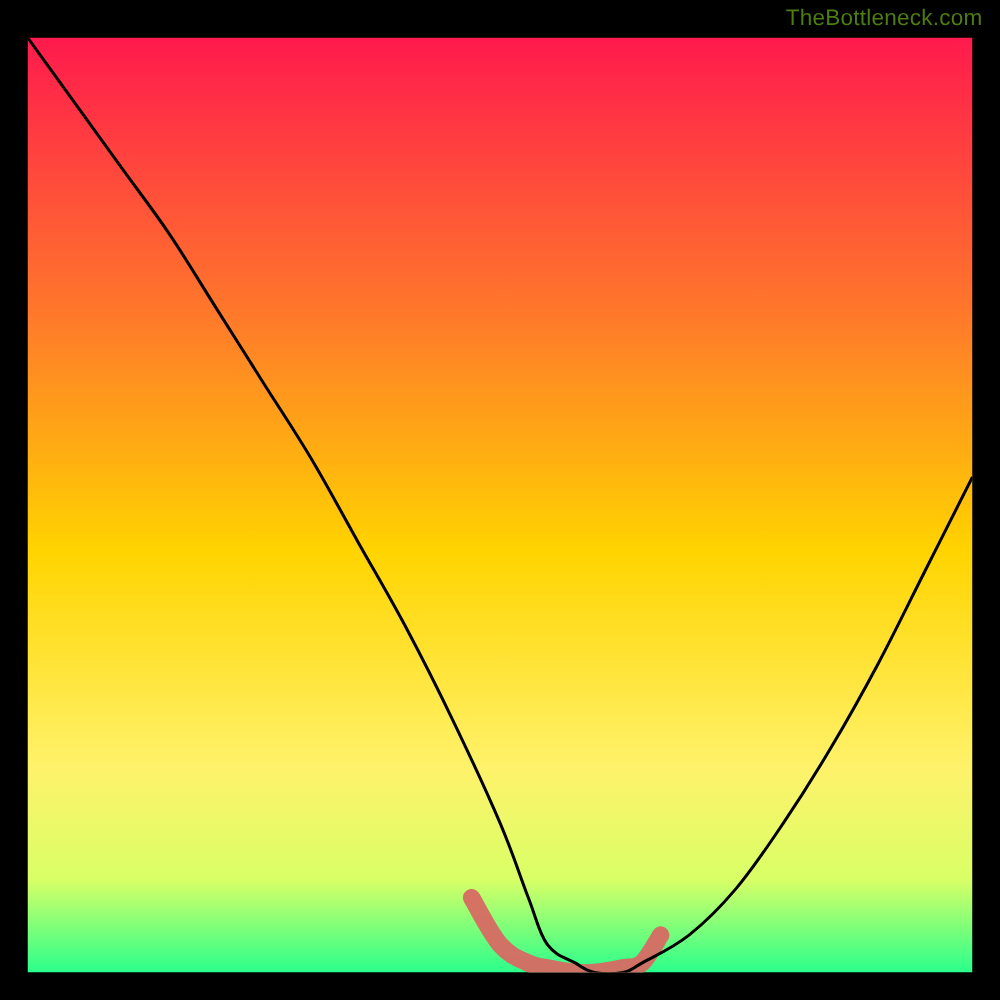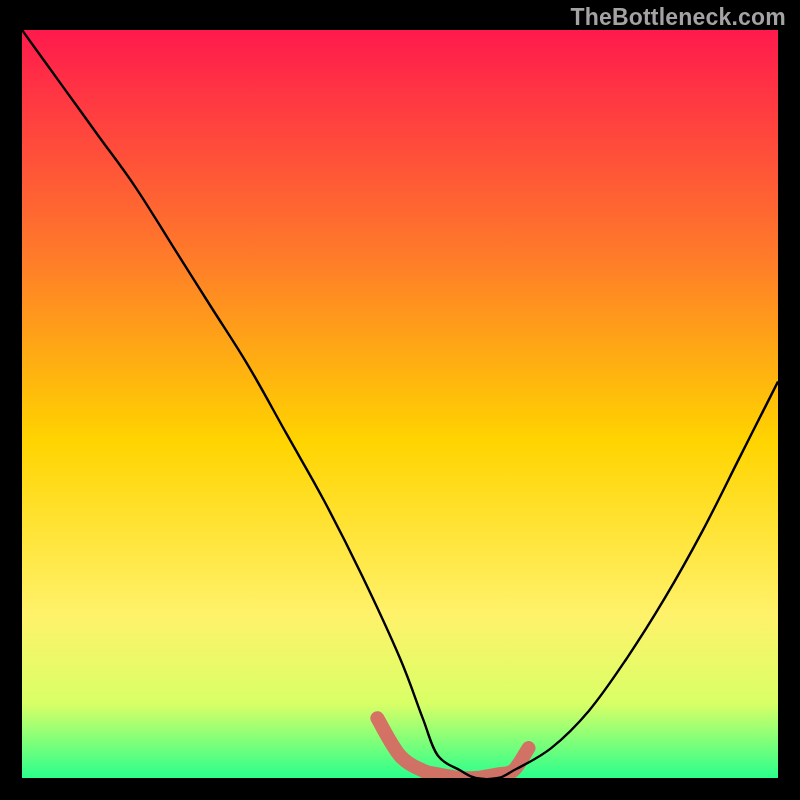--- a/index.html
+++ b/index.html
@@ -14,23 +14,23 @@
   .stage {
     position: relative;
     width: 800px;
     height: 800px;
     background: #000;
   }
   .watermark {
     position: absolute;
     top: 4px;
     right: 14px;
-    color: #a3a3a3;
-    font-size: 23px;
-    font-weight: 700;
+    color: #4d7c0f;
+    font-size: 18px;
+    font-weight: 400;
     letter-spacing: 0.2px;
     user-select: none;
   }
   .plot {
     position: absolute;
     left: 22px;
     top: 30px;
     width: 756px;
     height: 748px;
   }

